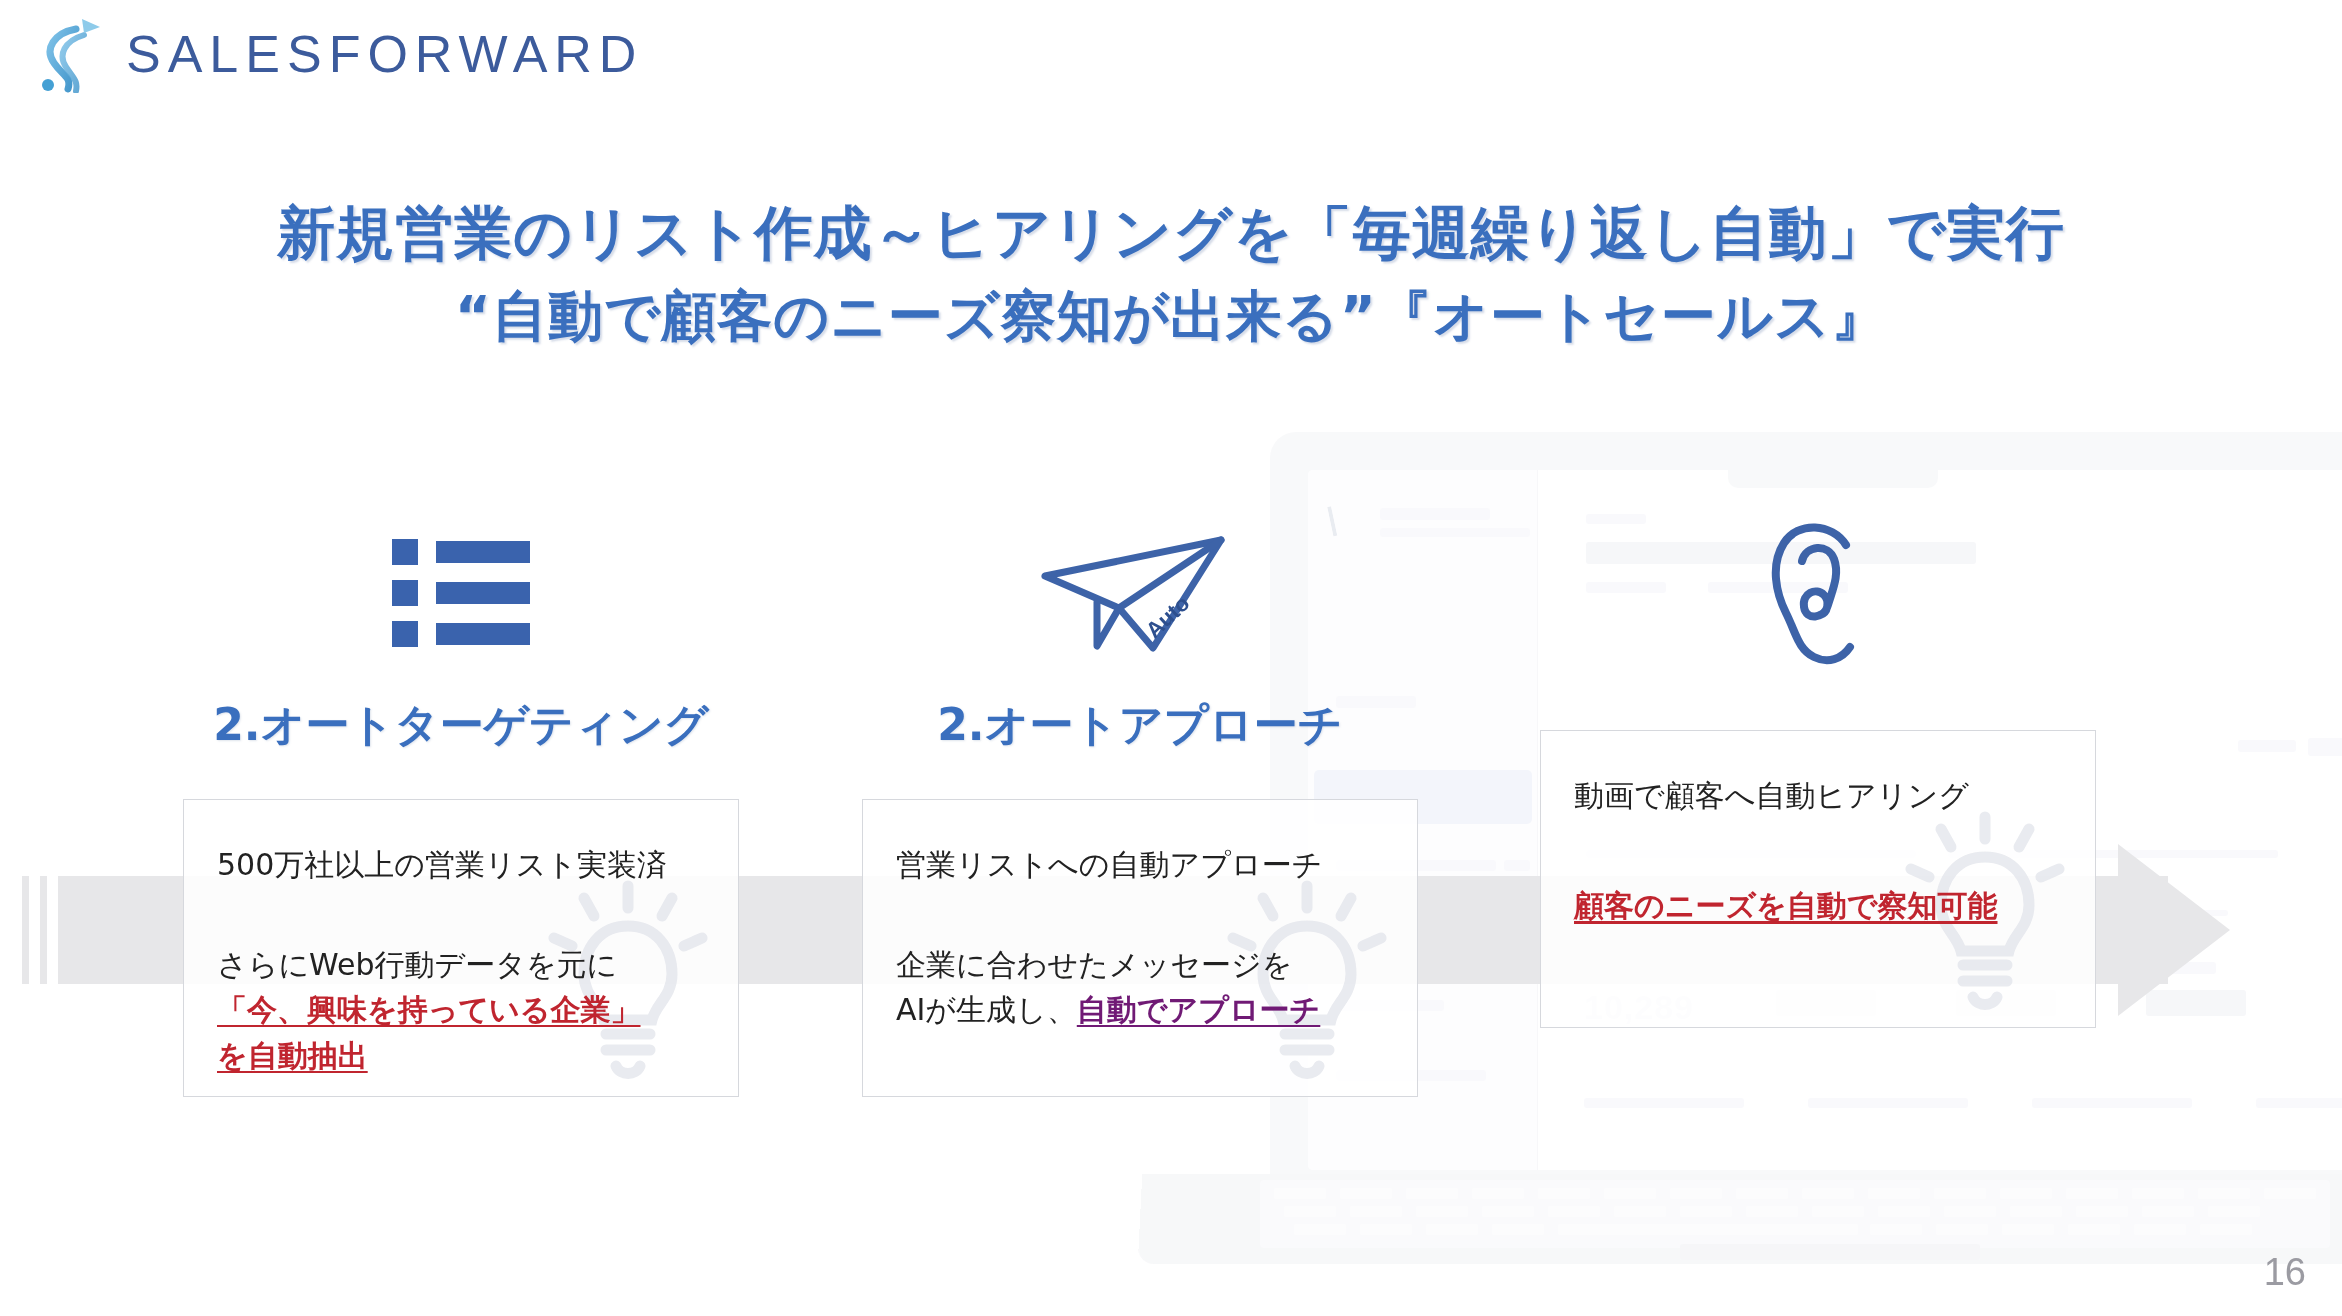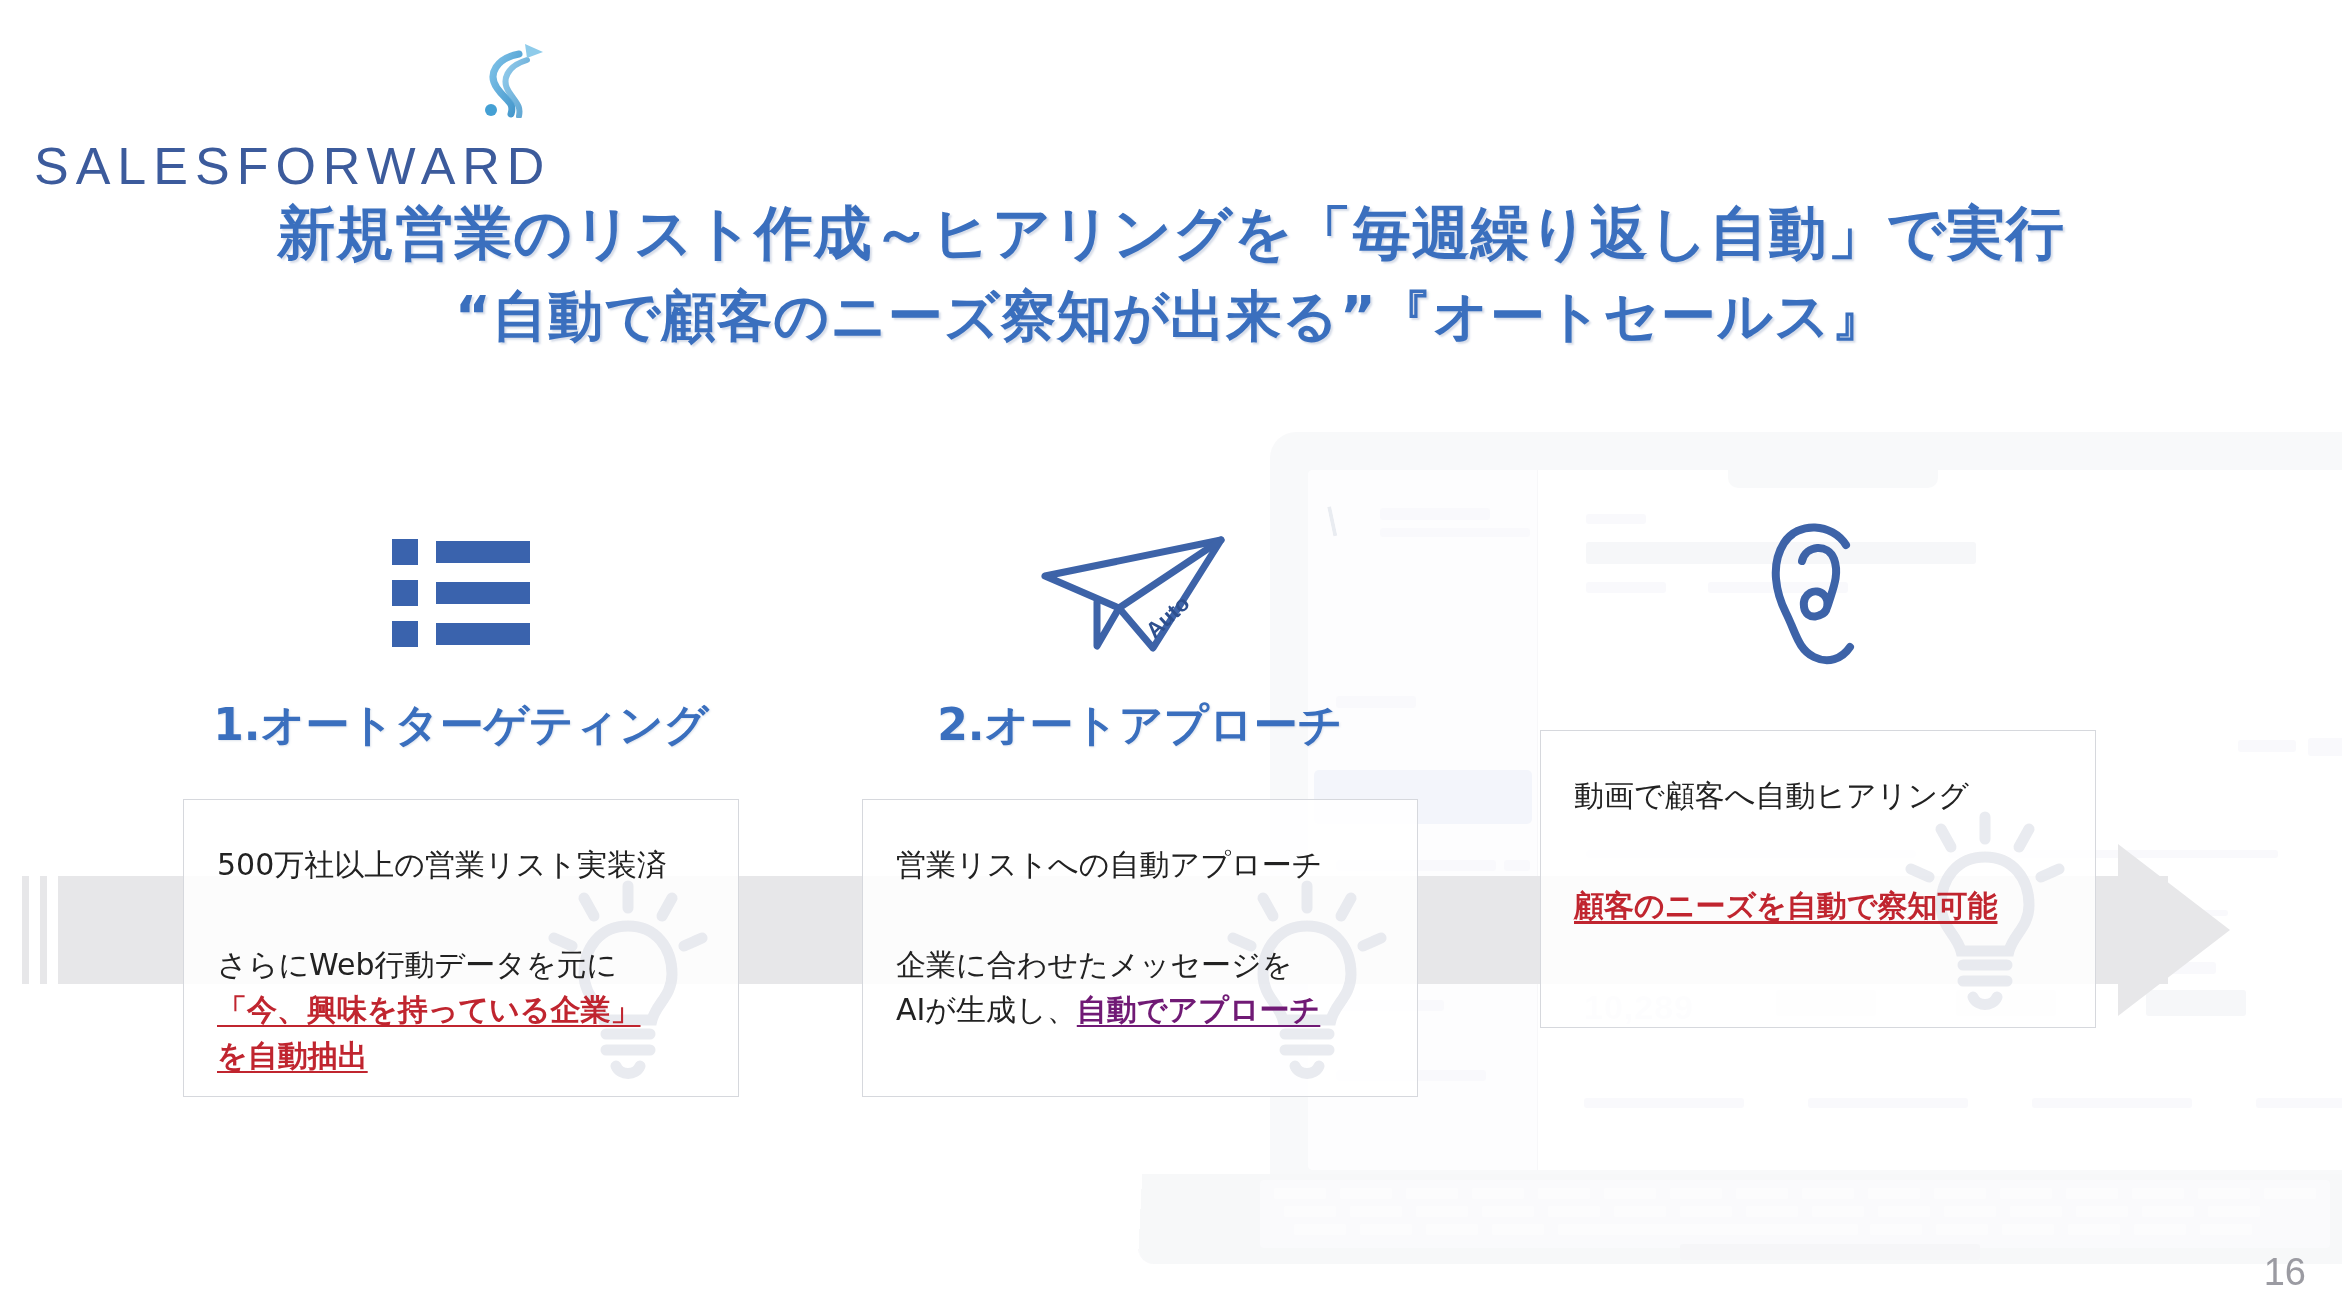--- a/index.html
+++ b/index.html
@@ -117,22 +117,22 @@
     left: 2118px; top: 844px;
     width: 0; height: 0;
     border-top: 86px solid transparent;
     border-bottom: 86px solid transparent;
     border-left: 112px solid #e7e7e9;
   }
 
   
   .logo {
     position: absolute;
-    left: 34px; top: 40px;
-    display: flex; align-items: flex-end; gap: 18px; flex-direction: column;
+    left: 34px; top: 15px;
+    display: flex; align-items: center; gap: 18px;
   }
   .logo-mark { width: 74px; height: 78px; position: relative; }
   .logo-text {
     font-size: 52px;
     letter-spacing: 7px;
     font-weight: 500;
     color: #3c5b9c;
     font-family: "Liberation Sans", sans-serif;
   }
 
@@ -359,21 +359,21 @@
     <div class="icon-zone">
       <svg width="138" height="112" viewBox="0 0 138 112">
         <rect x="0" y="2" width="26" height="26" fill="#3a63ad"></rect>
         <rect x="44" y="4" width="94" height="22" fill="#3a63ad"></rect>
         <rect x="0" y="43" width="26" height="26" fill="#3a63ad"></rect>
         <rect x="44" y="45" width="94" height="22" fill="#3a63ad"></rect>
         <rect x="0" y="84" width="26" height="26" fill="#3a63ad"></rect>
         <rect x="44" y="86" width="94" height="22" fill="#3a63ad"></rect>
       </svg>
     </div>
-    <div class="col-head">1.オートターゲティング</div>
+    <div class="col-head">2.オートターゲティング</div>
     <div class="box">
       <span class="bulb-wm">
         <svg width="168" height="260" viewBox="0 0 168 260">
           <g fill="none" stroke="#d7dae3" stroke-width="11" stroke-linecap="round">
             <path d="M84 92 C56 92, 40 114, 40 140 C40 162, 56 170, 60 186 L108 186 C112 170, 128 162, 128 140 C128 114, 112 92, 84 92 Z"></path>
             <path d="M62 200 L106 200"></path>
             <path d="M62 216 L106 216"></path>
             <path d="M72 232 C76 242, 92 242, 96 232"></path>
             <path d="M84 52 L84 74"></path>
             <path d="M40 64 L50 82"></path>

